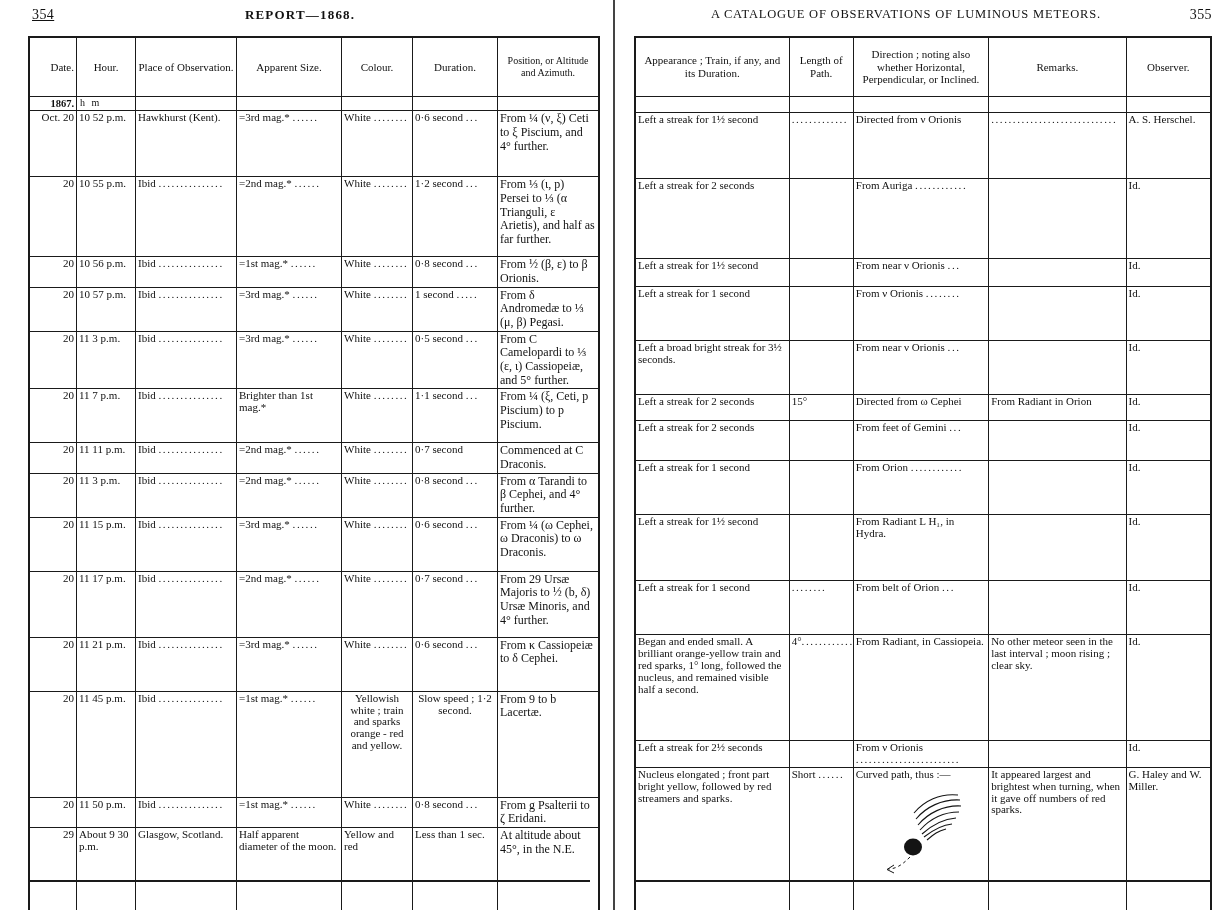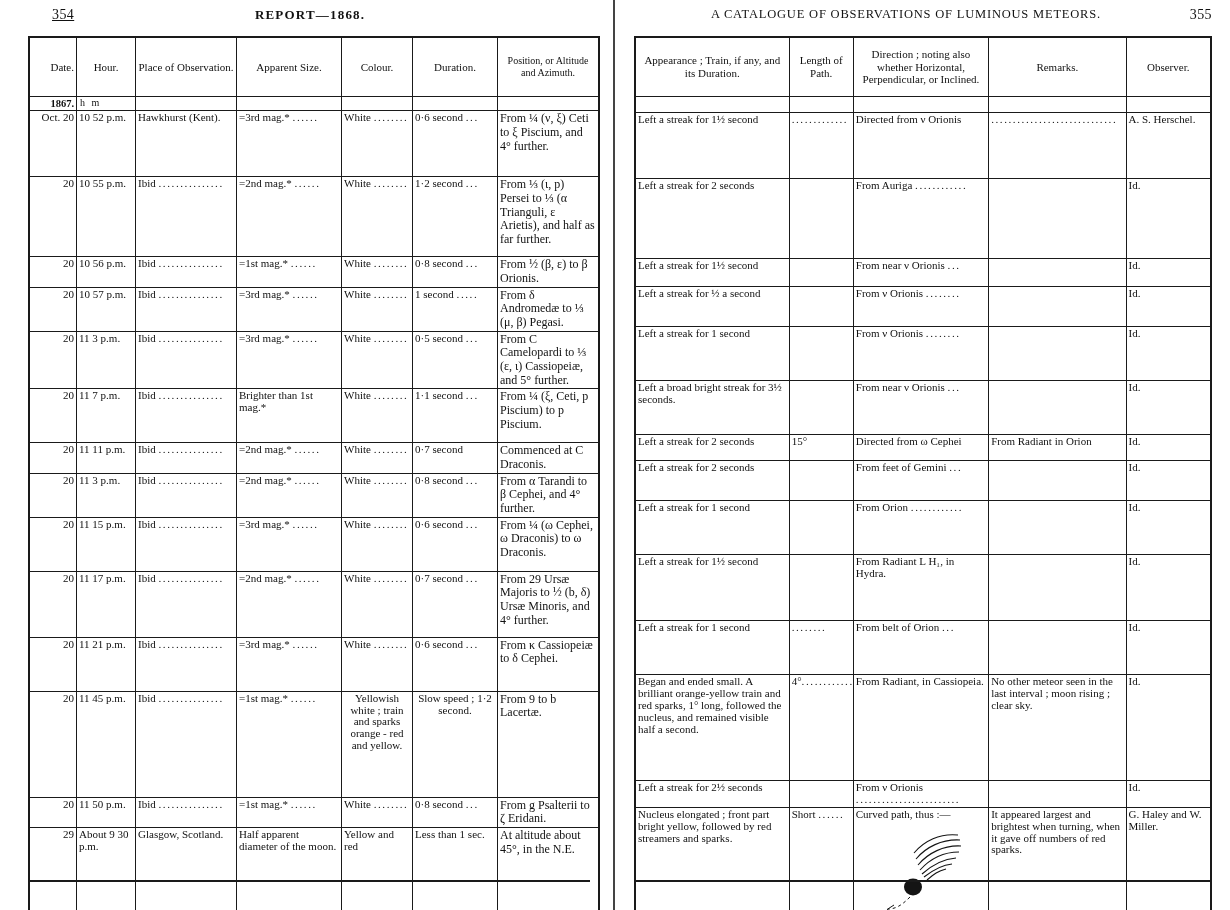--- a/index.html
+++ b/index.html
@@ -28,21 +28,21 @@
 
   .hdr{
     height:30px;
     display:flex;
     align-items:flex-start;
     font-size:13px;
     letter-spacing:.4px;
     padding-top:7px;
     box-sizing:border-box;
   }
-  .hdr-left{padding-left:52px;text-decoration:underline;}
+  .hdr-left{padding-left:32px;text-decoration:underline;}
   .hdr-center{flex:1;text-align:center;font-variant:small-caps;font-weight:bold;letter-spacing:1.2px;}
   .hdr-right{padding-right:18px;}
   .hdr .folio{font-size:14px;}
 
   .hdr-r-title{flex:1;text-align:center;font-variant:small-caps;letter-spacing:.8px;font-size:12.5px;}
 
   table{
     border-collapse:collapse;
     table-layout:fixed;
     font-size:11px;
@@ -329,27 +329,20 @@
         </tr>
 
         <tr style="height:28px">
           <td class="c-app">Left a streak for 1½ second</td>
           <td class="c-len"></td>
           <td class="c-dir"><span>From near ν Orionis</span> <span class="dots">...</span></td>
           <td class="c-rem"></td>
           <td class="c-obs">Id.</td>
         </tr>
 
-        <tr style="height:40px">
-          <td class="c-app">Left a streak for ½ a second</td>
-          <td class="c-len"></td>
-          <td class="c-dir"><span>From ν Orionis</span> <span class="dots">........</span></td>
-          <td class="c-rem"></td>
-          <td class="c-obs">Id.</td>
-        </tr>
 
         <tr style="height:54px">
           <td class="c-app">Left a streak for 1 second</td>
           <td class="c-len"></td>
           <td class="c-dir"><span>From ν Orionis</span> <span class="dots">........</span></td>
           <td class="c-rem"></td>
           <td class="c-obs">Id.</td>
         </tr>
 
         <tr style="height:54px">

